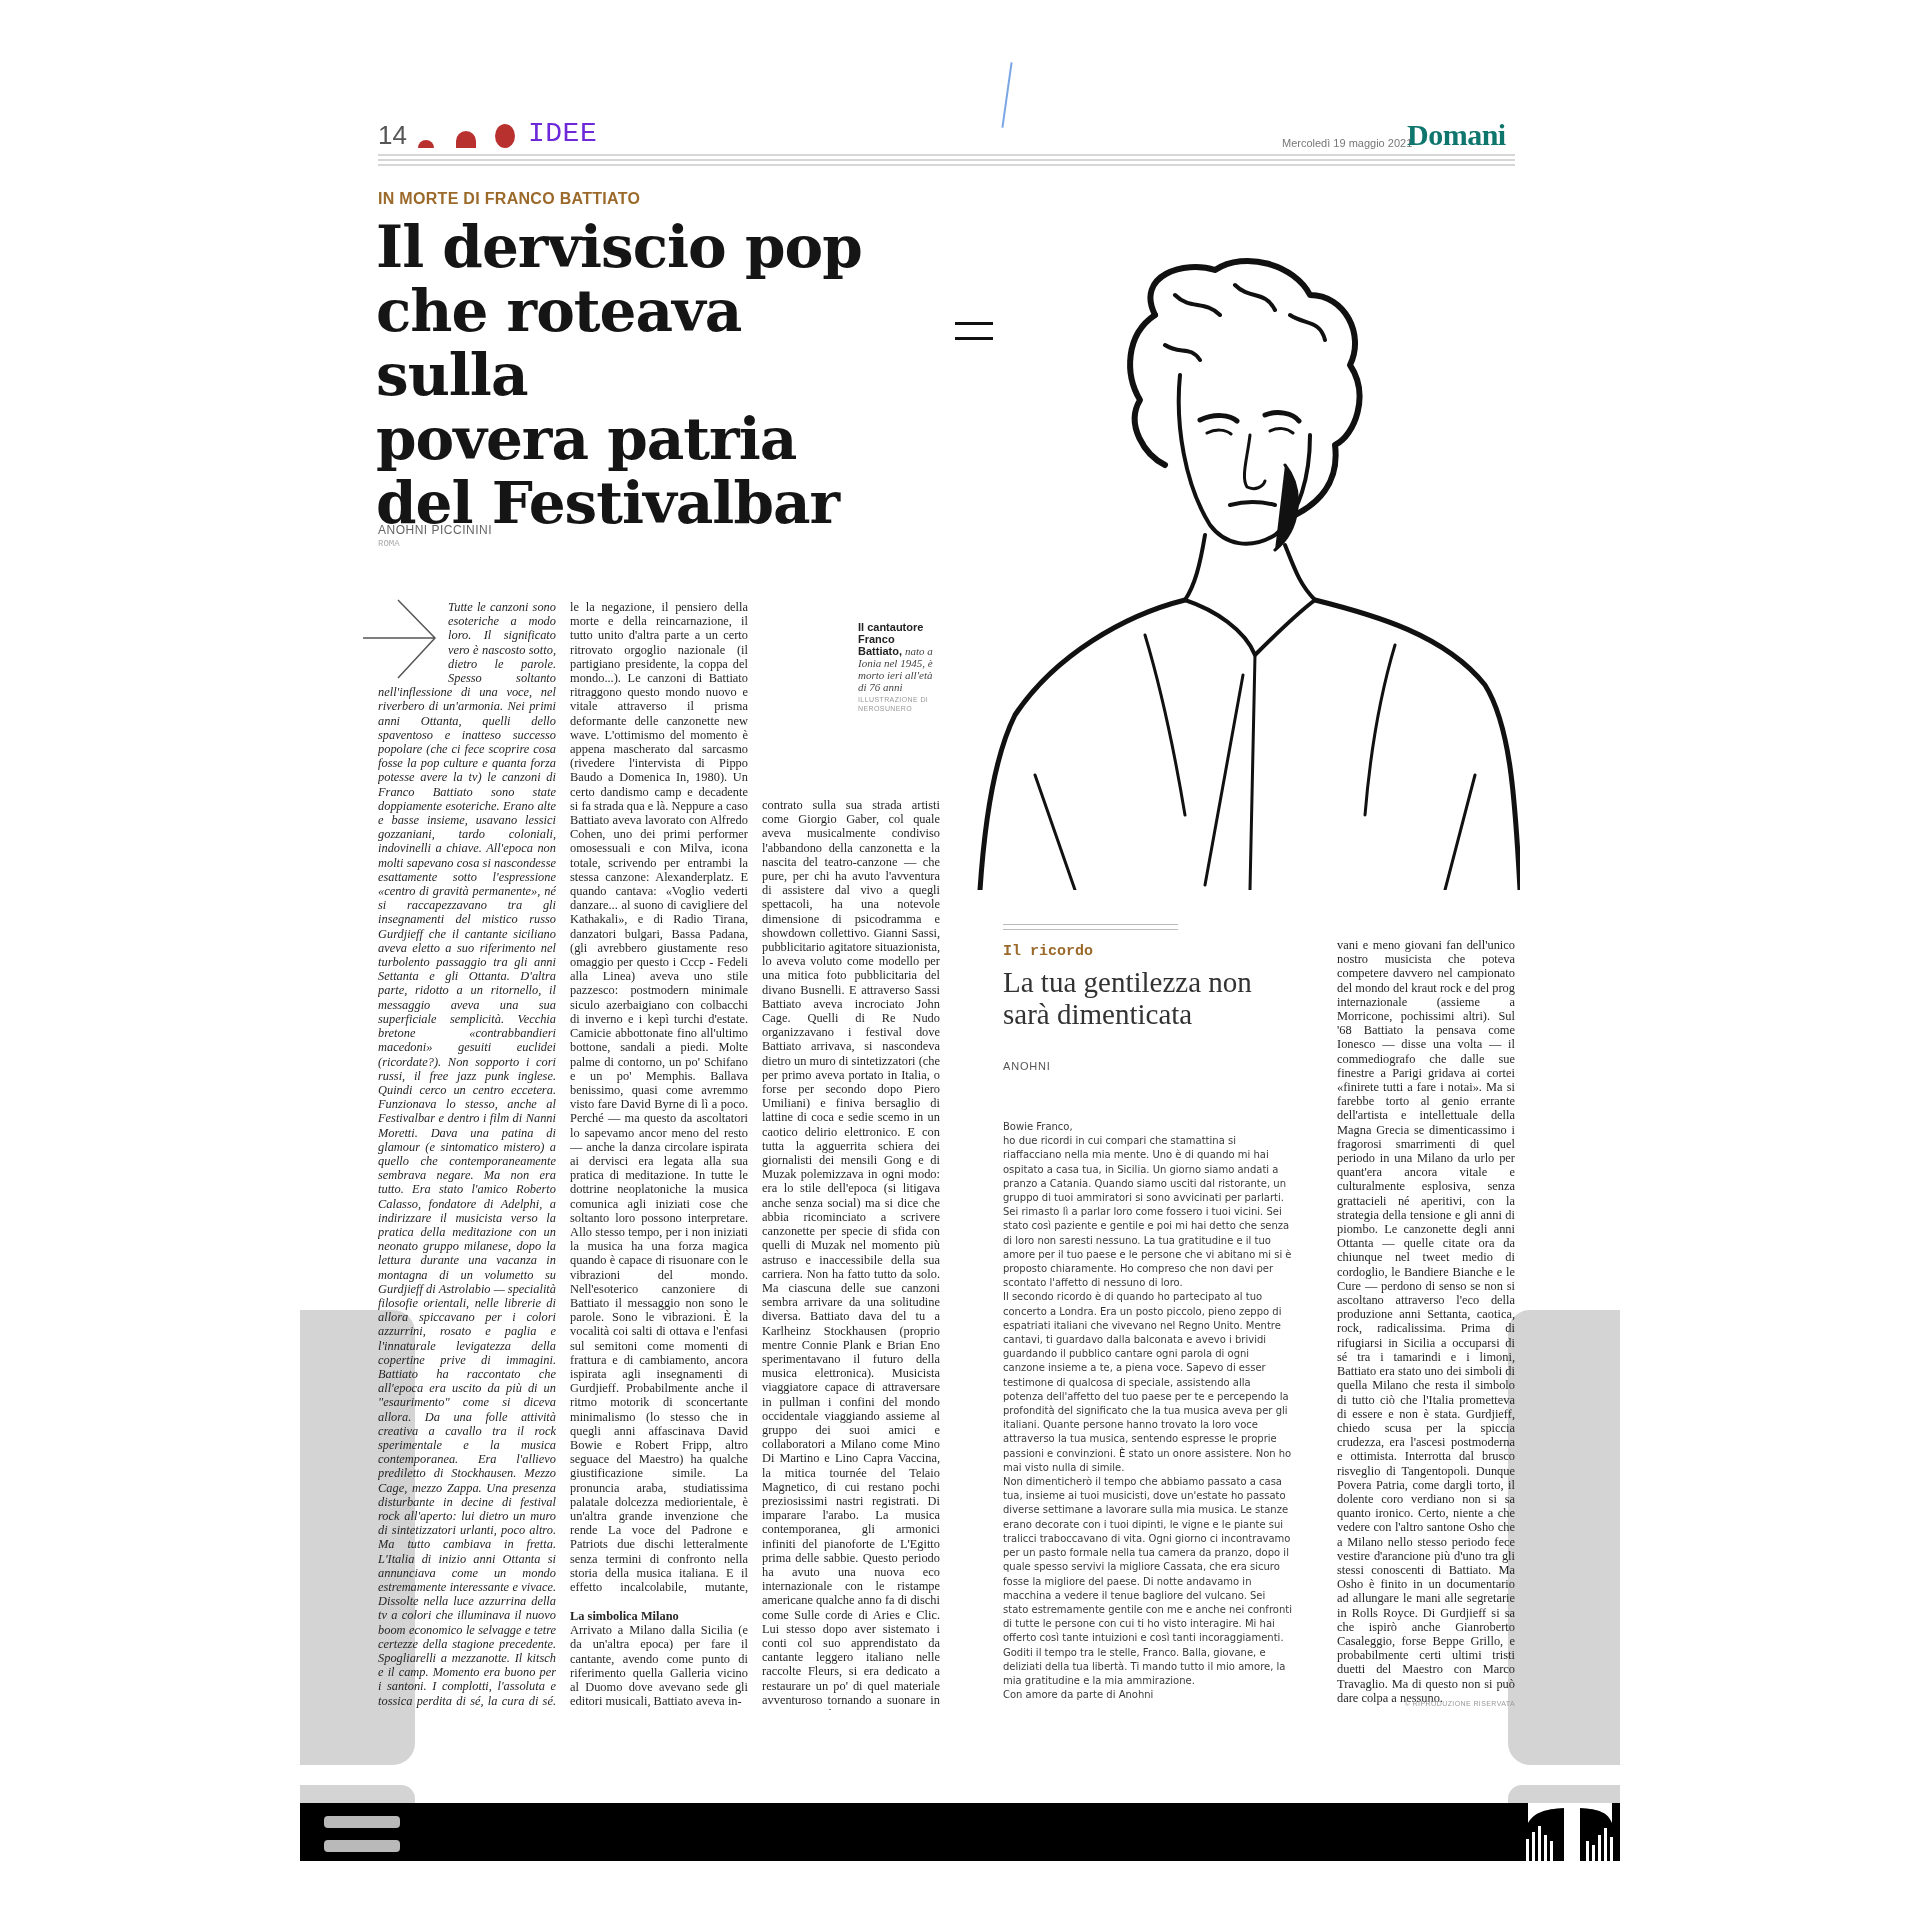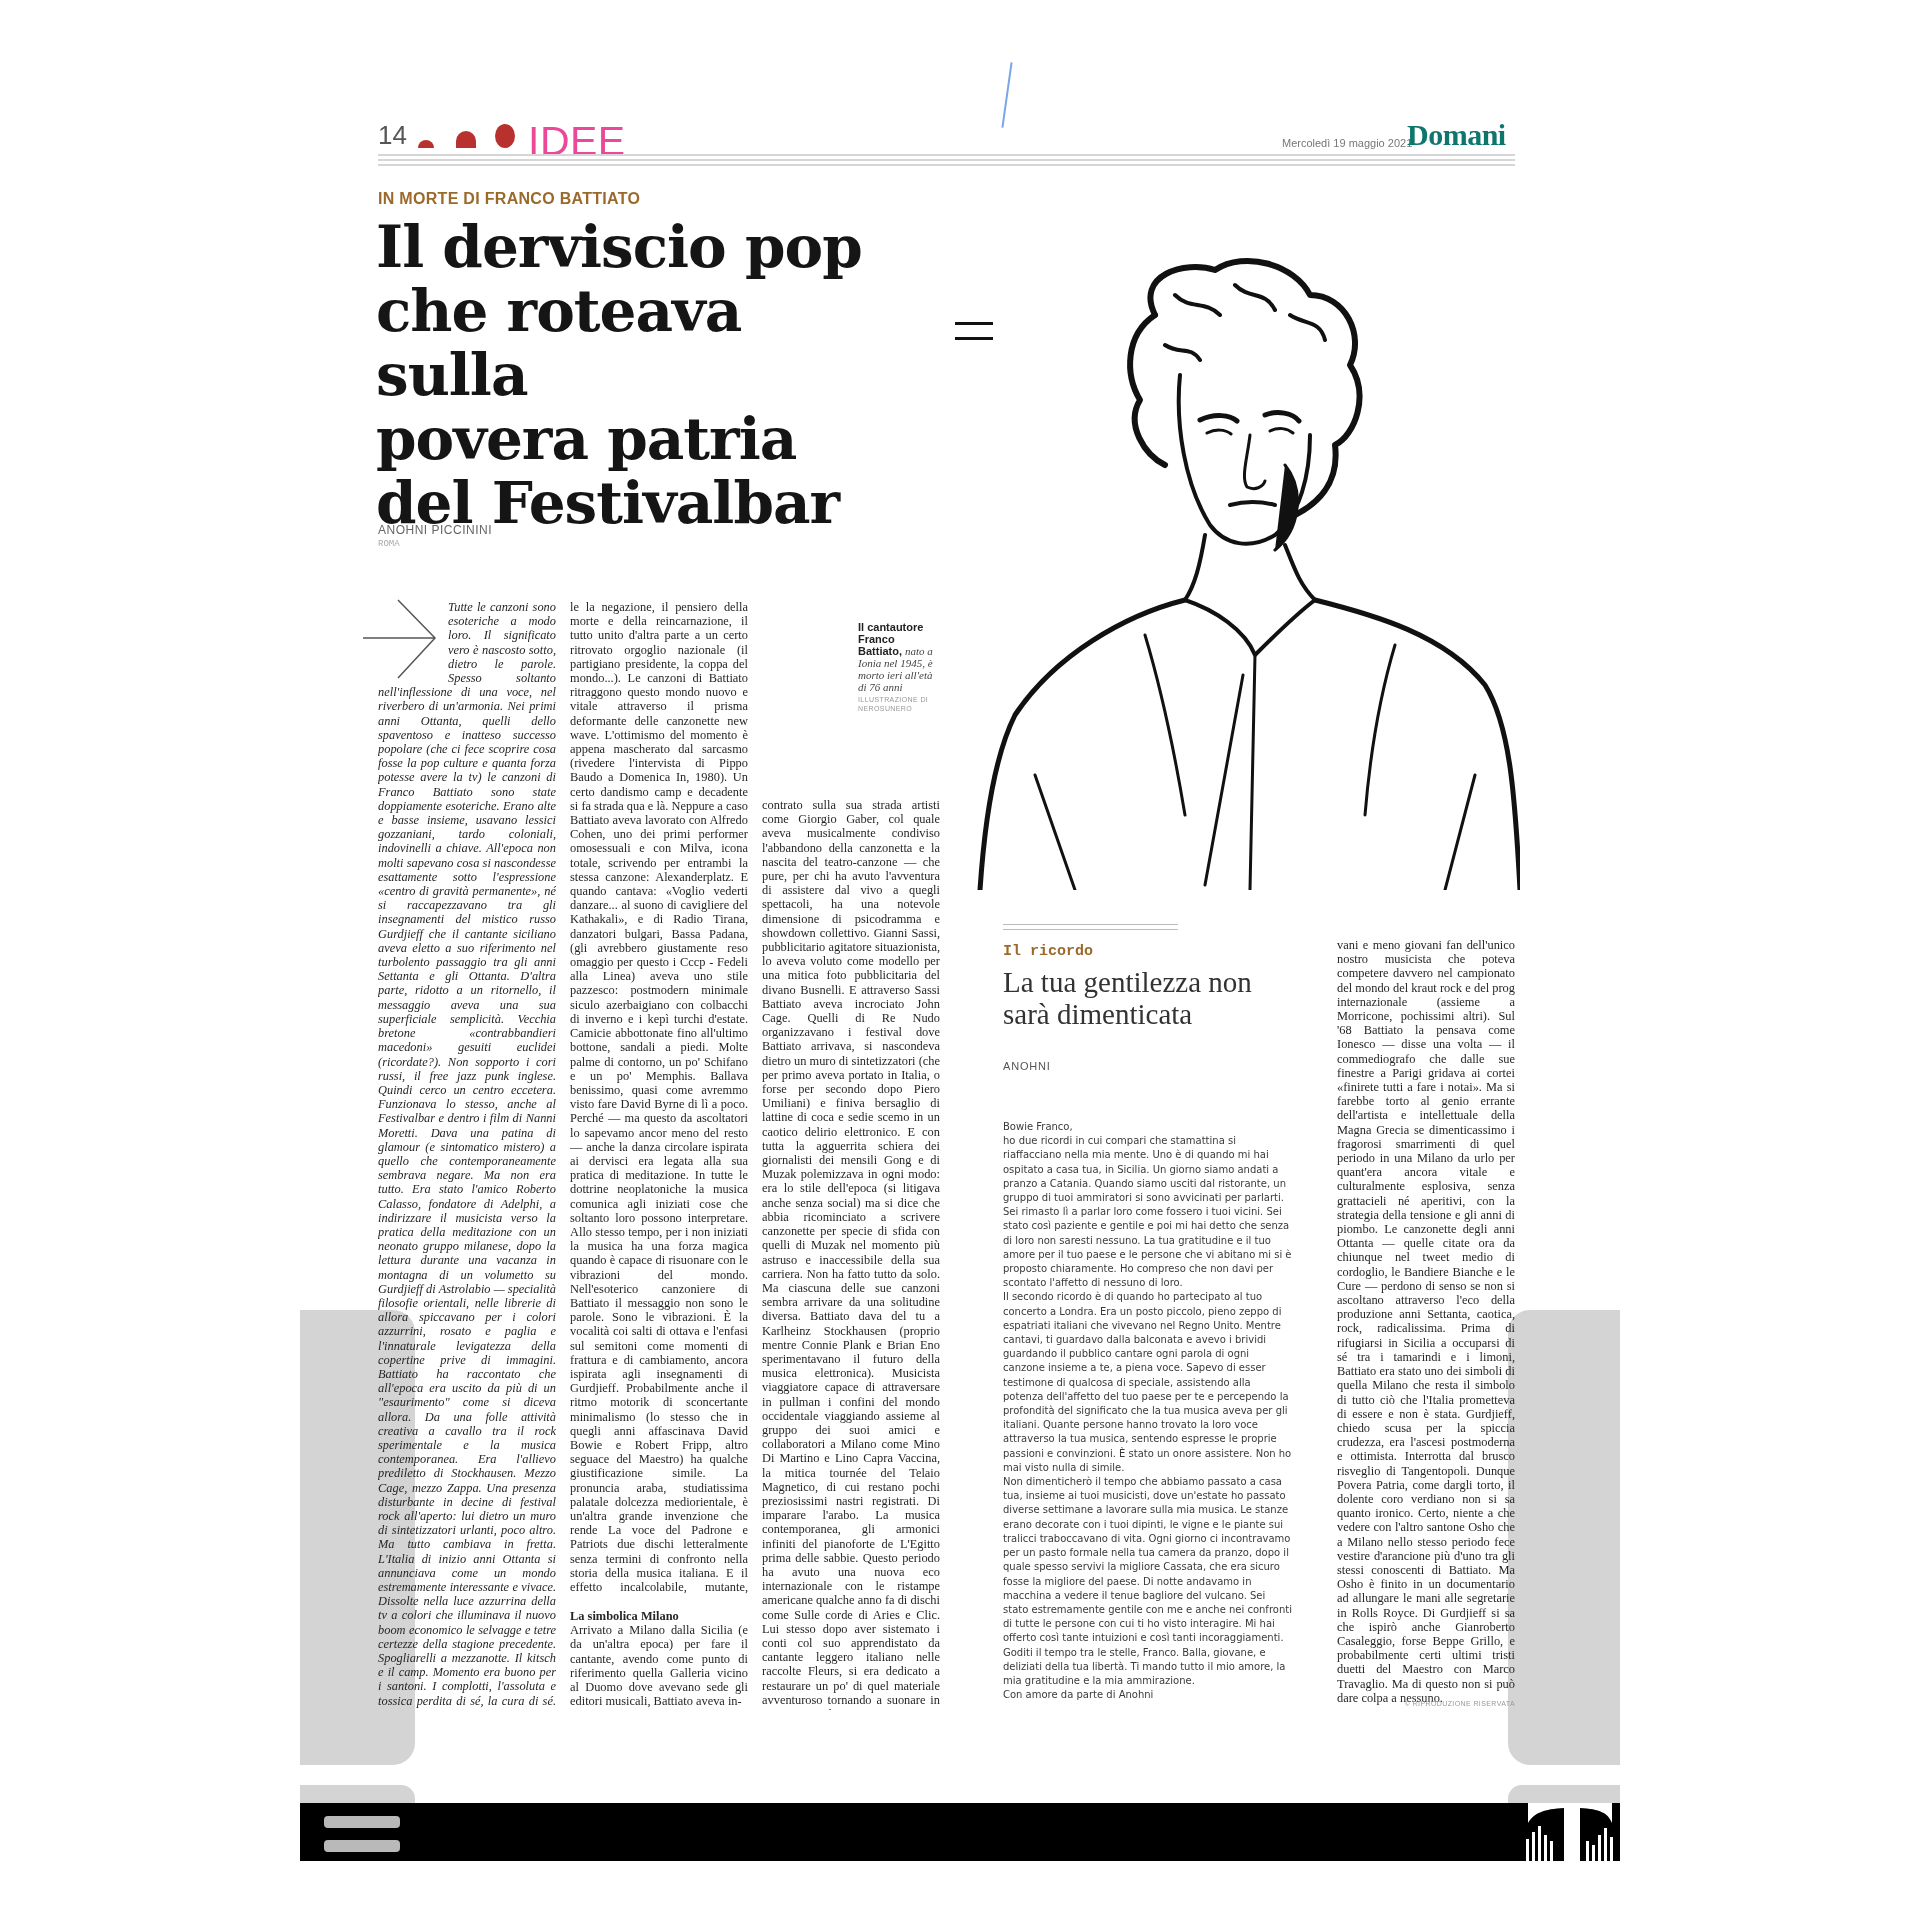--- a/index.html
+++ b/index.html
@@ -1,21 +1,21 @@
 <!DOCTYPE html>
 <html><head>
 <meta charset="utf-8">
 <style>
   html, body { margin:0; padding:0; background:#ffffff; }
   body { width:1920px; height:1920px; position:relative; overflow:hidden; font-family:"DejaVu Serif", serif; color:#1a1a1a; }
   .abs { position:absolute; }
   .gray-panel { position:absolute; background:#d4d4d4; }
   .topbar-num { font-family:"Liberation Sans", sans-serif; font-size:26px; color:#555; }
   .dot { position:absolute; background:#b8312f; }
-  .idee { font-family:Liberation Sans, sans-serif; font-size:41px; color:#ec4899; letter-spacing:0.5px; }
+  .idee { font-family:Liberation Mono, monospace; font-size:28px; color:#6d28d9; letter-spacing:0.5px; }
   .rule { position:absolute; height:2px; background:#d6d6d6; }
   .dateline { font-family:"Liberation Sans", sans-serif; font-size:11px; color:#777; }
   .logo { font-family:"Liberation Serif", serif; font-weight:bold; font-size:30px; color:#0f766e; letter-spacing:-0.5px; }
   .kicker { font-family:"Liberation Sans", sans-serif; font-weight:bold; font-size:16px; color:#9b6a2b; letter-spacing:0.3px; }
   .headline { font-family:"DejaVu Serif", serif; font-weight:bold; font-size:58px; line-height:64px; color:#151515; letter-spacing:-1px; }
   .byline { font-family:"Liberation Sans", sans-serif; font-size:12px; color:#666; letter-spacing:0.5px; }
   .place { font-family:Liberation Mono, monospace; font-size:9px; color:#aaa; }
   .col { position:absolute; font-family:"Liberation Serif", serif; font-size:12.4px; line-height:14.2px; color:#262626; text-align:justify; hyphens:auto; }
   .col p { margin:0; }
   .subhead { font-weight:bold; }

